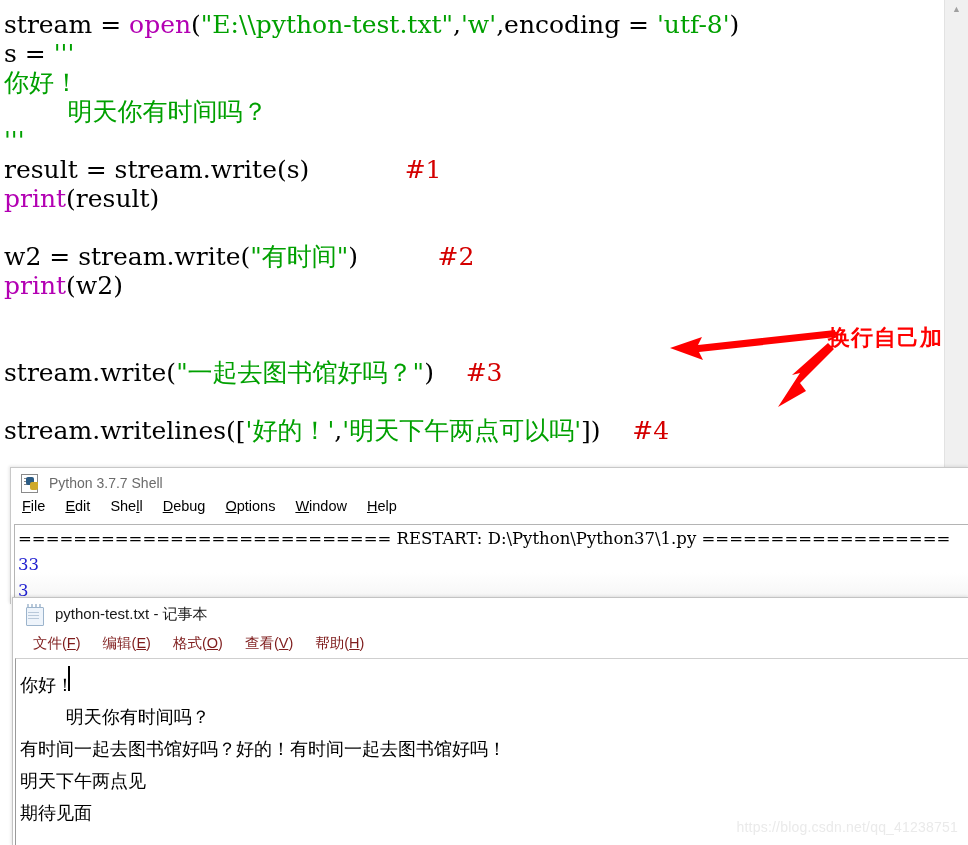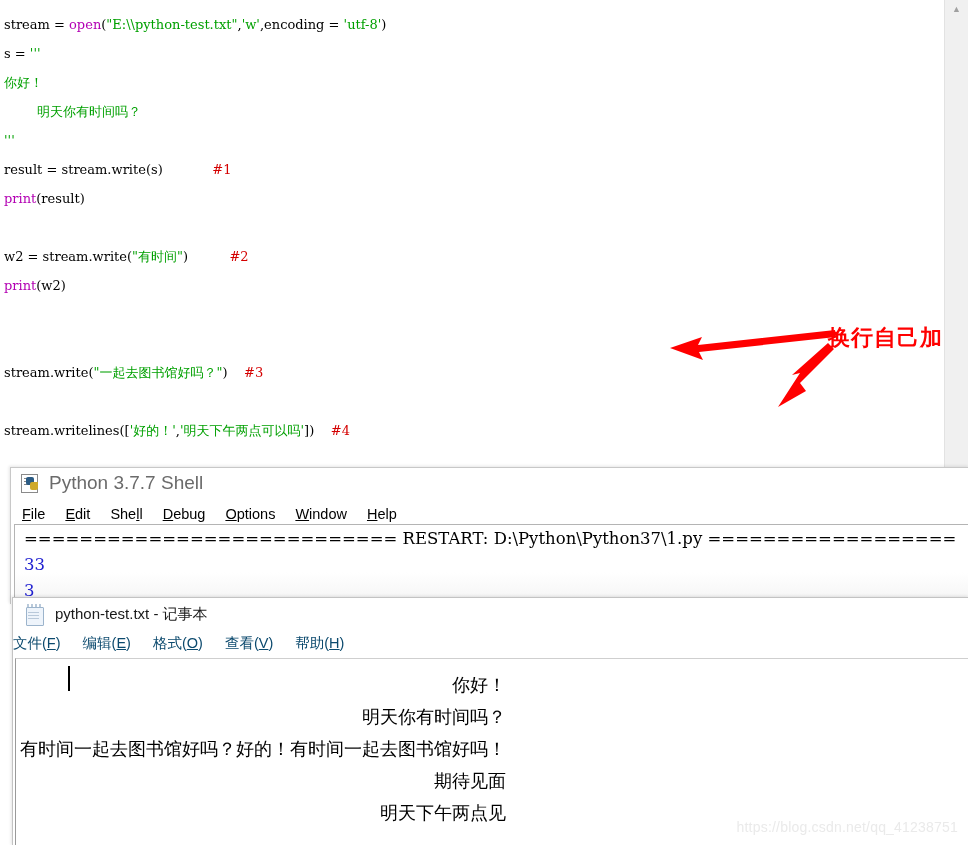--- a/index.html
+++ b/index.html
@@ -18,21 +18,21 @@
     position: absolute;
     left: 0; top: 0;
     width: 944px; height: 470px;
     background: #ffffff;
     overflow: hidden;
   }
   .code {
     position: absolute;
     left: 4px; top: 10px;
     font-family: "DejaVu Serif", "Liberation Serif", serif;
-    font-size: 13px;
+    font-size: 25px;
     line-height: 29px;
     white-space: pre;
     color: #000000;
     letter-spacing: 0px;
   }
   .code .ln { display: block; height: 29px; white-space: pre; }
   .kw-builtin { color: #b300b3; }
   .str        { color: #00a000; }
   .cmt        { color: #d40000; }
   .plain      { color: #000000; }
@@ -117,28 +117,28 @@
     background: #2b5b84;
     border-radius: 2px 2px 0 2px;
   }
   .win-icon-idle .snake-y {
     position: absolute; left: 9px; top: 8px;
     width: 8px; height: 8px;
     background: #cfa92b;
     border-radius: 2px 0 2px 2px;
   }
   #shell-title-text {
-    font-size: 19px;
+    font-size: 14px;
     color: #6b6b6b;
     font-family: "Liberation Sans", sans-serif;
   }
   #shell-menubar {
     height: 24px;
     display: flex;
-    align-items: flex-end;
+    align-items: flex-start;
     padding-left: 11px;
     background: #ffffff;
     font-size: 14.5px;
     color: #000000;
   }
   #shell-menubar .mi {
     margin-right: 20px;
     cursor: default;
     white-space: nowrap;
   }
@@ -147,37 +147,36 @@
     position: absolute;
     left: 3px; top: 56px;
     right: 0; bottom: 0;
     background: linear-gradient(to bottom, #ffffff 0%, #ffffff 60%, #f4f4f4 100%);
     border-top: 1px solid #b4b4b4;
     border-left: 1px solid #b4b4b4;
     font-family: "DejaVu Serif", "Liberation Serif", serif;
     font-size: 16.5px;
     line-height: 26px;
     overflow: hidden;
-    padding-left: 9px;
+    padding-left: 3px;
     padding-top: 1px;
   }
   #shell-output .restart { color: #000000; white-space: pre; display:block; }
   #shell-output .outval  { color: #2020d0; white-space: pre; display:block; }
 
   
   #notepad-window {
     position: absolute;
     left: 12px; top: 597px;
     width: 956px; height: 248px;
     background: #ffffff;
     border-left: 1px solid #c3c3c3;
     border-top: 1px solid #c3c3c3;
     box-shadow: -1px -1px 3px rgba(0,0,0,0.10);
     overflow: hidden;
-    text-align: right;
   }
   #notepad-titlebar {
     height: 32px;
     display: flex;
     align-items: center;
     padding-left: 12px;
     background: #ffffff;
   }
   .win-icon-notepad {
     width: 20px; height: 21px;
@@ -206,23 +205,23 @@
   }
   #notepad-title-text {
     font-size: 15px;
     color: #1a1a1a;
     font-family: "Liberation Sans", "DejaVu Sans", sans-serif;
   }
   #notepad-menubar {
     height: 26px;
     display: flex;
     align-items: center;
-    padding-left: 0;
+    padding-left: 20px;
     font-size: 14.5px;
-    color: #0c4a6e;
+    color: #7f1d1d;
     font-family: "Liberation Sans", "DejaVu Sans", sans-serif;
   }
   #notepad-menubar .mi {
     margin-right: 22px;
     white-space: nowrap;
     cursor: default;
   }
   #notepad-menubar .mi u { text-decoration: underline; }
   #notepad-body {
     position: absolute;
@@ -319,18 +318,18 @@
     <span id="notepad-title-text">python-test.txt - 记事本</span>
   </div>
   <div id="notepad-menubar">
       <span class="mi">文件(<u>F</u>)</span>
       <span class="mi">编辑(<u>E</u>)</span>
       <span class="mi">格式(<u>O</u>)</span>
       <span class="mi">查看(<u>V</u>)</span>
       <span class="mi">帮助(<u>H</u>)</span>
     </div>
   <div id="notepad-body">
-    <div id="notepad-text"><span class="nl">你好！</span><span class="nl">        明天你有时间吗？</span><span class="nl">有时间一起去图书馆好吗？好的！有时间一起去图书馆好吗！</span><span class="nl">期待见面</span><span class="nl">明天下午两点见</span></div>
+    <div id="notepad-text"><span class="nl">你好！</span><span class="nl">        明天你有时间吗？</span><span class="nl">有时间一起去图书馆好吗？好的！有时间一起去图书馆好吗！</span><span class="nl">明天下午两点见</span><span class="nl">期待见面</span></div>
   </div>
 </div>
 <div id="notepad-caret"></div>
 
 <div id="watermark">https://blog.csdn.net/qq_41238751</div>
 
 </body></html>

